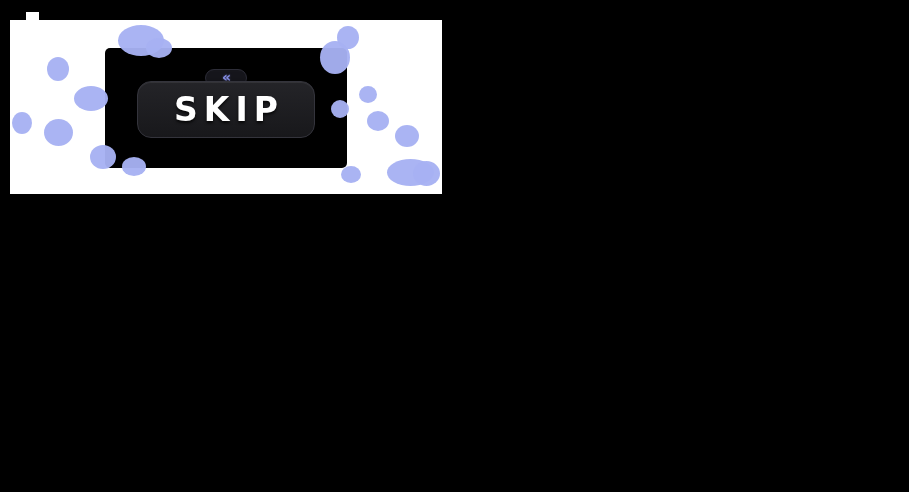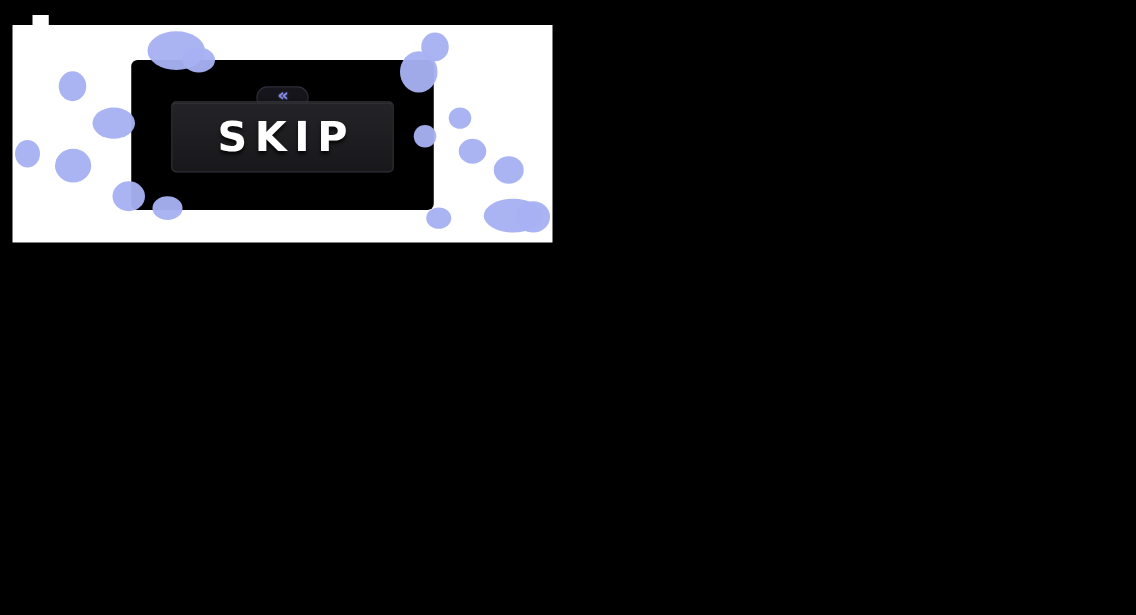--- a/index.html
+++ b/index.html
@@ -35,21 +35,21 @@
   }
   .chevrons{
     color:var(--accent);font-size:14px;font-weight:bold;line-height:1;
     margin-top:-2px;letter-spacing:-1px;
     text-shadow:0 0 2px rgba(138,147,239,.6);
   }
   .skip-btn{
     position:absolute;left:50%;transform:translateX(-50%);top:33px;
     width:178px;height:57px;
     background:linear-gradient(#242428,#18181b);
-    border:1px solid #34343c;border-radius:4px;
+    border:1px solid #34343c;border-radius:14px;
     display:flex;align-items:center;justify-content:center;
     box-sizing:border-box;cursor:pointer;
     box-shadow:0 5px 12px rgba(0,0,0,.65), inset 0 1px 0 rgba(255,255,255,.07);
   }
   .skip-label{
     color:#ffffff;font-size:33px;font-weight:800;
     letter-spacing:6px;text-indent:6px;
     text-shadow:0 2px 3px rgba(0,0,0,.8);
     user-select:none;
   }

